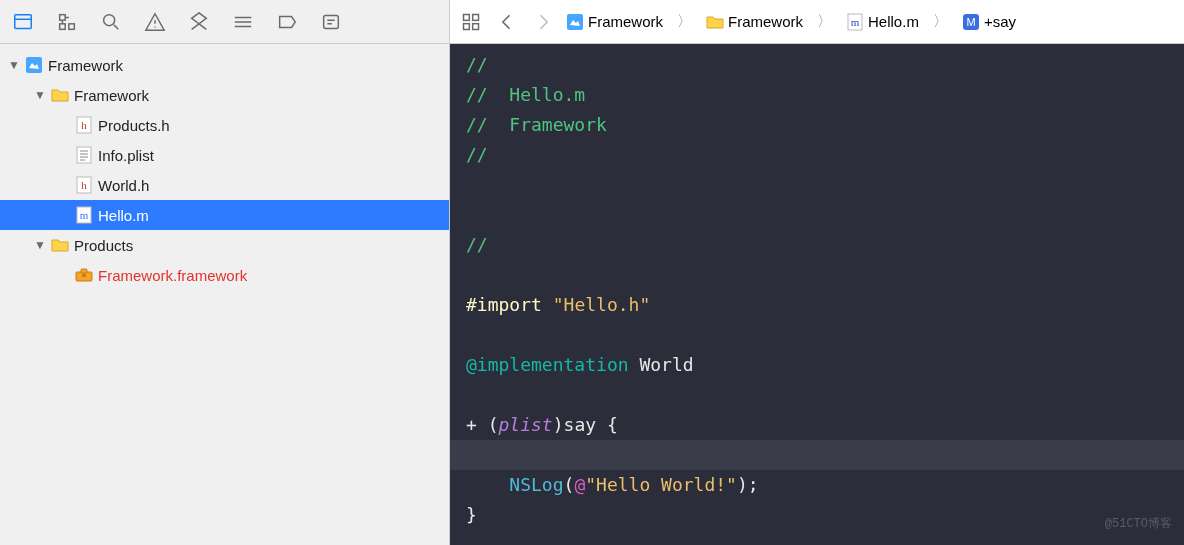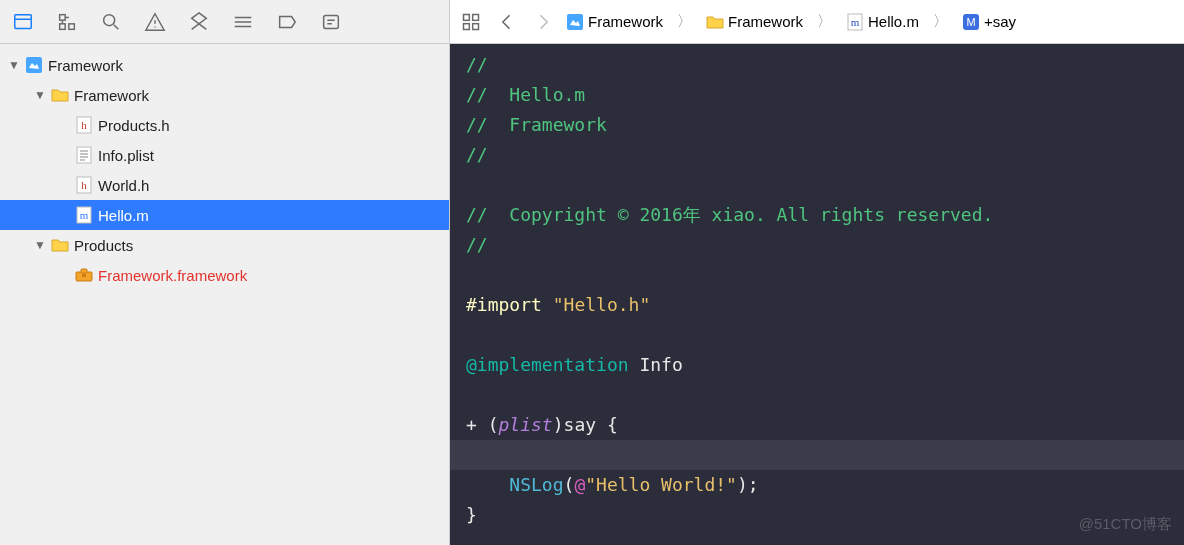--- a/index.html
+++ b/index.html
@@ -29,21 +29,21 @@
   .cl { white-space: pre; }
   .c-comment { color:#4fc47f; }
   .c-prep { color:#fef9c3; }
   .c-str { color:#e9bf6a; }
   .c-kw { color:#14b8a6; }
   .c-type { color:#b57edc; font-style:italic; }
   .c-fn { color:#4fbad6;margin-top:29px; }
   .c-at { color:#d85fbd; }
   .c-plain { color:#e8e8e8; }
   .hl-line { background:#3a3c4a; display:block; margin-left:-16px; padding-left:16px; }
-  .watermark { position:absolute; right:12px; bottom:6px; color:#5a5c68; font-size:15px; font-family: Liberation Sans, sans-serif; }
+  .watermark { position:absolute; right:12px; bottom:6px; color:#5a5c68; font-size:12px; font-family: Liberation Mono, monospace; }
   .bc-ico { width:18px; height:18px; display:inline-flex; }
 </style>
 </head>
 <body>
 
 <div class="sidebar">
   <div class="sidebar-toolbar">
     <span class="sb-ico active">
         <svg viewBox="0 0 24 24">
           <rect x="3" y="4" width="18" height="15" rx="1"></rect>
@@ -239,26 +239,26 @@
       <span>+say</span>
     </span>
   </div>
 
   <div class="code">
     <span class="cl c-comment">//</span><br>
     <span class="cl c-comment">//  Hello.m</span><br>
     <span class="cl c-comment">//  Framework</span><br>
     <span class="cl c-comment">//</span><br>
     <br>
-    <span class="cl c-comment">//  Copyright © 2016年 xiao. All rights reserved.</span><br>
+    <br>
     <span class="cl c-comment">//</span><br>
     <span class="cl">&nbsp;</span><br>
     <span class="cl"><span class="c-prep">#import </span><span class="c-str">"Hello.h"</span></span><br>
     <span class="cl">&nbsp;</span><br>
-    <span class="cl"><span class="c-kw">@implementation</span><span class="c-plain"> Info</span></span><br>
+    <span class="cl"><span class="c-kw">@implementation</span><span class="c-plain"> World</span></span><br>
     <span class="cl">&nbsp;</span><br>
     <span class="cl"><span class="c-plain">+ (</span><span class="c-type">plist</span><span class="c-plain">)say {</span></span><br>
     <span class="cl hl-line">&nbsp;</span>
     <span class="cl"><span class="c-plain">    </span><span class="c-fn">NSLog</span><span class="c-plain">(</span><span class="c-at">@</span><span class="c-str">"Hello World!"</span><span class="c-plain">);</span></span><br>
     <span class="cl c-plain">}</span><br>
     <span class="cl">&nbsp;</span><br>
     
     <div class="watermark">@51CTO博客</div>
   </div>
 </div>

